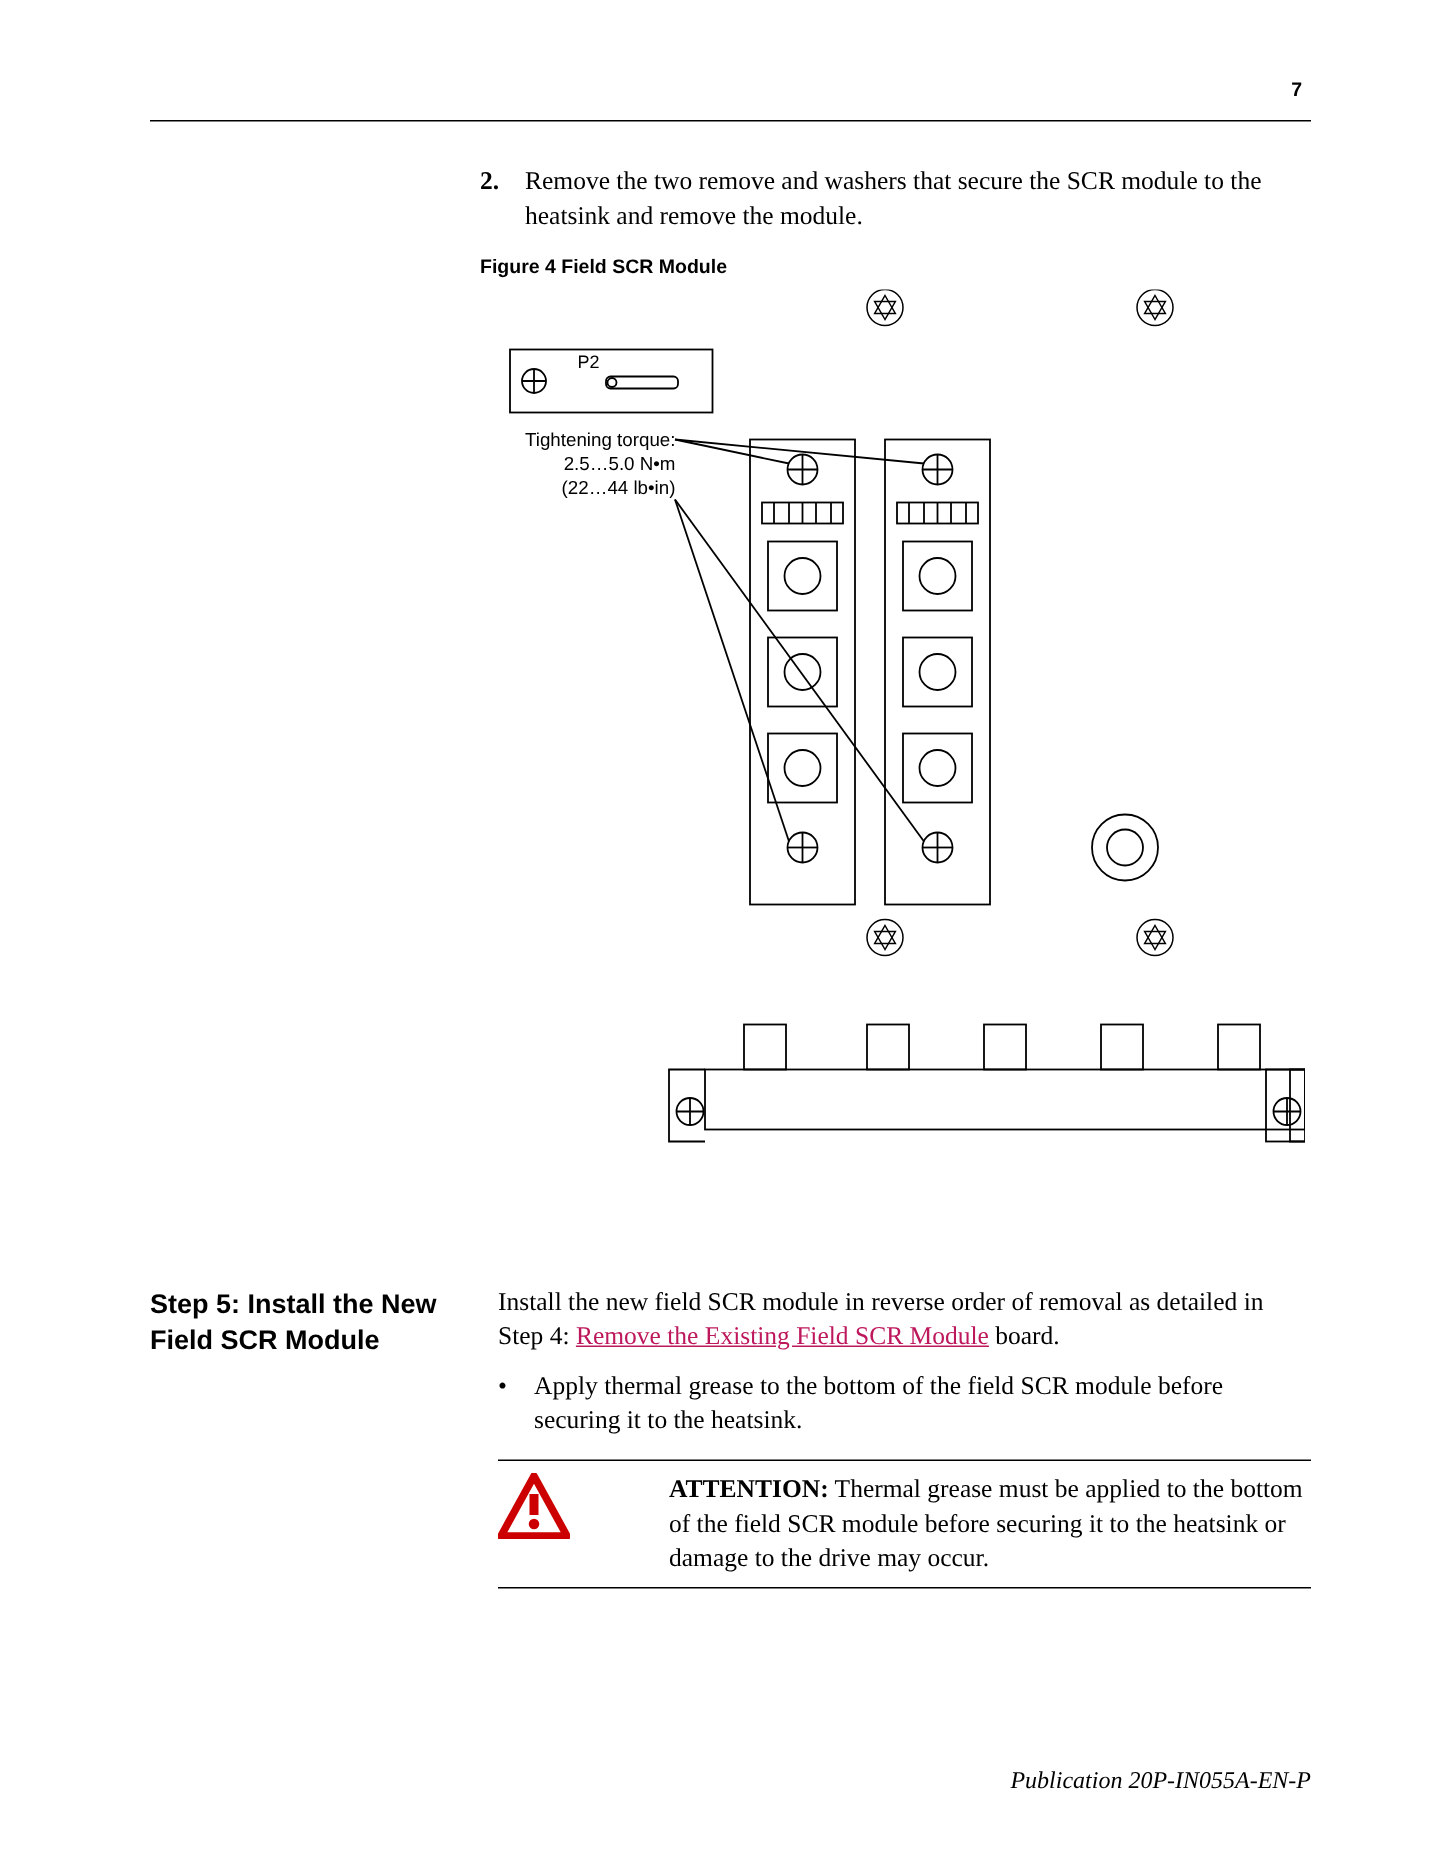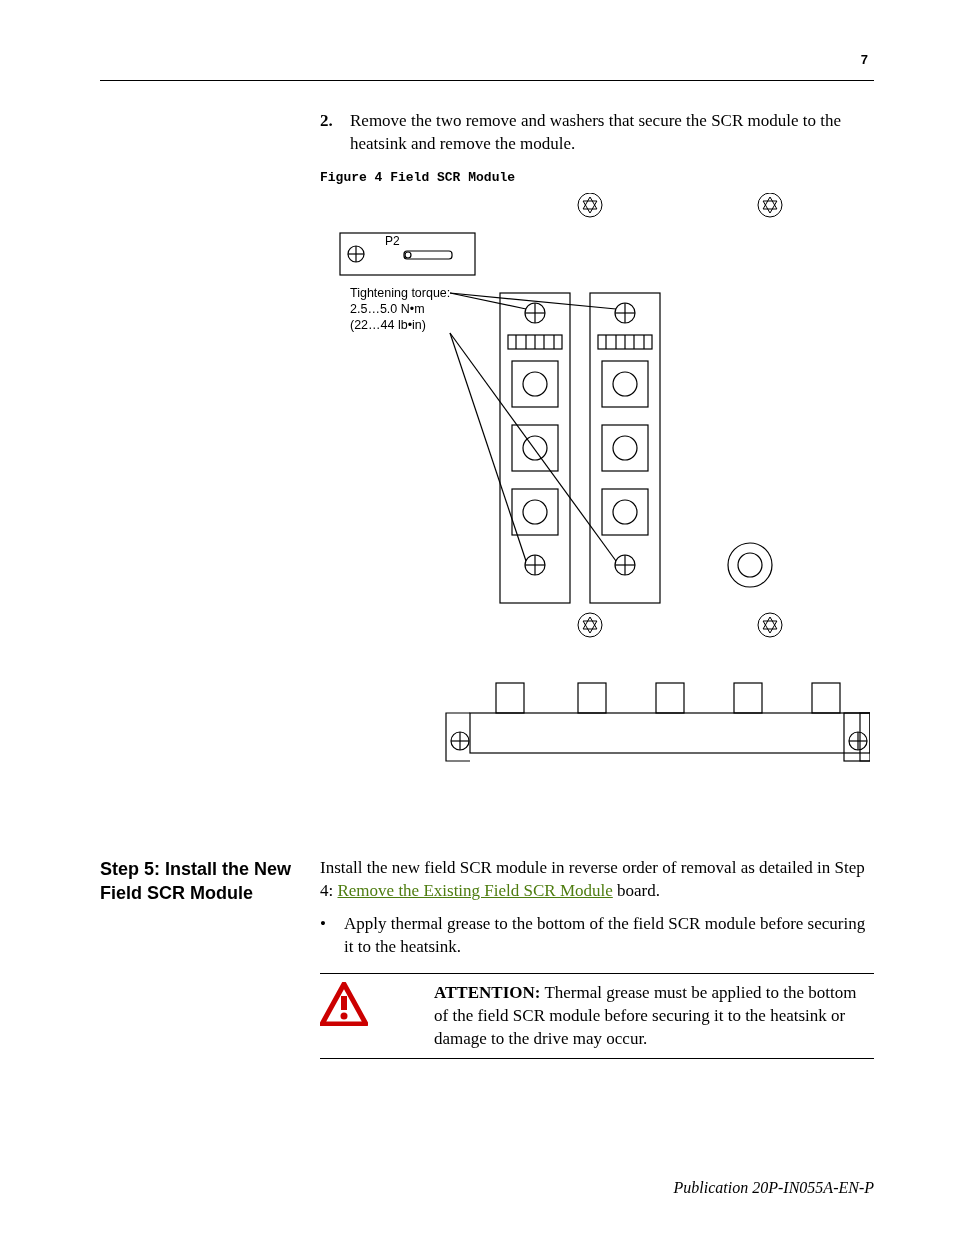--- a/index.html
+++ b/index.html
@@ -29,48 +29,49 @@
     left: 100px; right: 80px; top: 80px;
     border-top: 1px solid #000;
   }
   .content {
     position: absolute;
     left: 100px; right: 80px; top: 110px; bottom: 60px;
   }
   .two-col {
     display: grid;
     grid-template-columns: 220px 1fr;
-    column-gap: 0;
+    column-gap: 12px;
   }
   .sidehead {
     font-family: Arial, Helvetica, sans-serif;
     font-weight: bold;
     font-size: 18px;
     line-height: 1.35;
   }
   .body {
     font-size: 17px;
     line-height: 1.35;
   }
   .indent-body { margin-left: 220px; }
   .numitem {
     display: flex;
     gap: 10px;
     margin-bottom: 14px;
   }
   .numitem .n { font-weight: bold; min-width: 20px; }
   .fig-caption {
-    font-family: Liberation Mono, monospace;
+    font-family: Liberation Sans, sans-serif;
     font-weight: bold;
     font-size: 13px;
     margin: 6px 0 8px 0;
   }
   .figure-box {
     width: 550px; height: 630px;
     position: relative;
+    text-align: right;
   }
   .figure-box svg { position: absolute; left: 0; top: 0; }
   .torque-note {
     position: absolute;
     left: 30px; top: 92px;
     font-family: Liberation Sans, sans-serif;
     font-size: 12.5px;
     line-height: 1.3;
     white-space: pre;
   }
@@ -90,21 +91,21 @@
     grid-template-columns: 60px 1fr;
     align-items: start;
     column-gap: 10px;
     border-top: 1px solid #000;
     border-bottom: 1px solid #000;
     padding: 8px 0;
     margin-top: 14px;
   }
   .attention-text { font-size: 17px; line-height: 1.35; margin-left: 44px; }
   .attention-text b { font-weight: bold; }
-  a.link { color: #4d7c0f; text-decoration: underline; }
+  a.link { color: #be185d; text-decoration: underline; }
   .footer {
     position: absolute;
     right: 80px; bottom: 38px;
     font-family: "Times New Roman", serif;
     font-style: italic;
     font-size: 16px;
   }
   .step-block { margin-top: 34px; }
 </style>
 </head>

